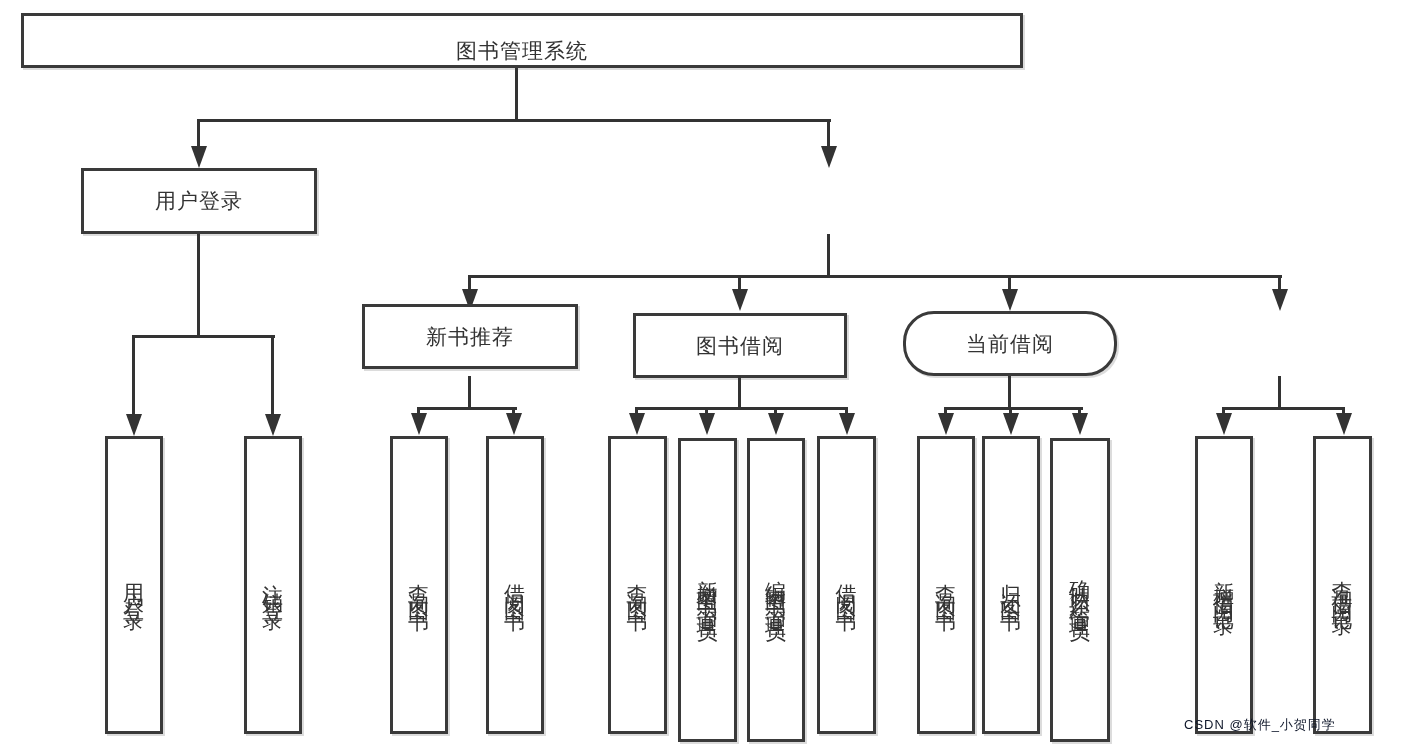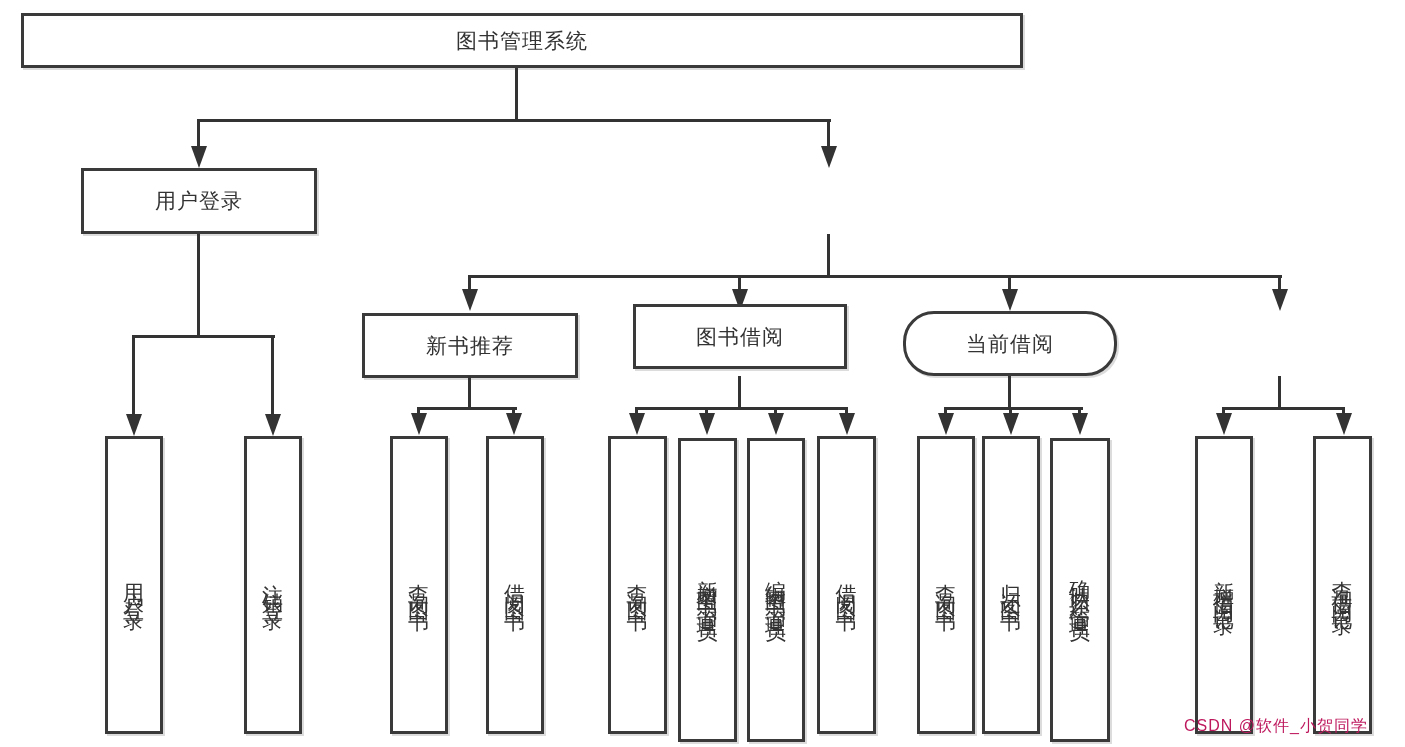--- a/index.html
+++ b/index.html
@@ -41,32 +41,32 @@
   .vline{position:absolute;width:3px;background:var(--line);}
   .hline{position:absolute;height:3px;background:var(--line);}
   .arrow{
     position:absolute;width:0;height:0;
     border-left:8px solid transparent;
     border-right:8px solid transparent;
     border-top:22px solid var(--line);
   }
   .watermark{
     position:absolute;
-    font-size:16px;
-    color:#be185d;
+    font-size:13px;
+    color:#0f172a;
     letter-spacing:1px;
     white-space:nowrap;
   }
 </style>
 </head>
 <body>
 
 <div id="canvas">
 
-  <div class="hbox" style="left:21px;top:13px;width:1002px;height:55px;">
+  <div class="hbox" style="left:21px;top:13px;width:1002px;height:55px;align-items:flex-end;">
     <span>图书管理系统</span>
   </div>
 
   <div class="vline" style="left:515px;top:68px;height:54px;"></div>
   <div class="hline" style="left:197px;top:119px;width:634px;"></div>
   <div class="vline" style="left:197px;top:119px;height:28px;"></div>
   <div class="arrow" style="left:191px;top:146px;"></div>
   <div class="vline" style="left:827px;top:119px;height:28px;"></div>
   <div class="arrow" style="left:821px;top:146px;"></div>
 
@@ -85,24 +85,24 @@
   <div class="hline" style="left:468px;top:275px;width:814px;"></div>
   <div class="vline" style="left:468px;top:275px;height:16px;"></div>
   <div class="arrow" style="left:462px;top:289px;"></div>
   <div class="vline" style="left:738px;top:275px;height:16px;"></div>
   <div class="arrow" style="left:732px;top:289px;"></div>
   <div class="vline" style="left:1008px;top:275px;height:16px;"></div>
   <div class="arrow" style="left:1002px;top:289px;"></div>
   <div class="vline" style="left:1278px;top:275px;height:16px;"></div>
   <div class="arrow" style="left:1272px;top:289px;"></div>
 
-  <div class="hbox" style="left:362px;top:313px;width:216px;height:65px;">
+  <div class="hbox" style="left:362px;top:304px;width:216px;height:65px;">
     <span>新书推荐</span>
   </div>
-  <div class="hbox" style="left:633px;top:304px;width:214px;height:65px;">
+  <div class="hbox" style="left:633px;top:313px;width:214px;height:65px;">
     <span>图书借阅</span>
   </div>
   <div class="hbox" style="left:903px;top:311px;width:214px;height:65px;border-radius:31px;">
     <span>当前借阅</span>
   </div>
 
   <div class="vline" style="left:468px;top:376px;height:34px;"></div>
   <div class="hline" style="left:417px;top:407px;width:100px;"></div>
   <div class="vline" style="left:417px;top:407px;height:10px;"></div>
   <div class="arrow" style="left:411px;top:413px;"></div>

